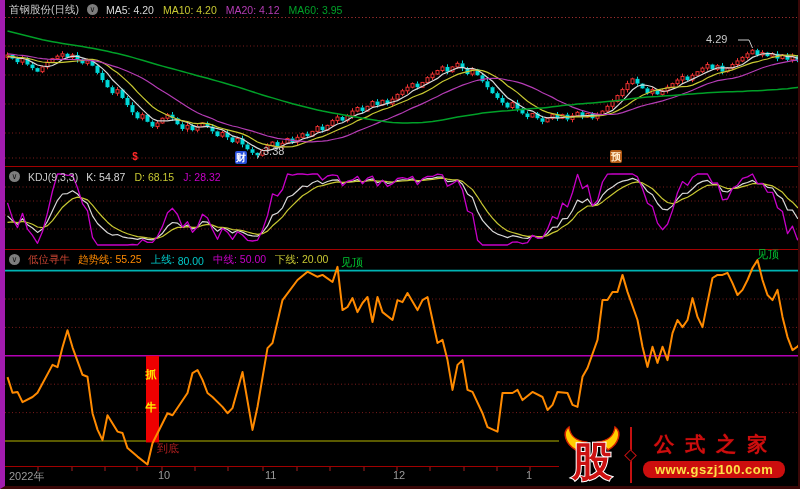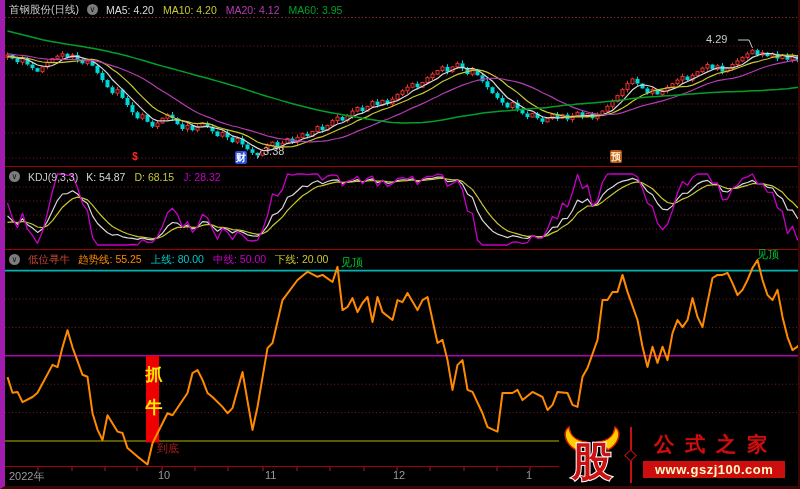--- a/index.html
+++ b/index.html
@@ -7,34 +7,34 @@
     border-left:5px solid #a21caf;border-right:2px solid #3a0707;border-bottom:3px solid #3a0707;
     box-sizing:border-box;font-family:"Liberation Sans","DejaVu Sans",sans-serif;}
   svg.canvas{position:absolute;left:0;top:0;}
   .hdr{position:absolute;left:4px;height:15px;display:flex;align-items:center;gap:8px;
     font-size:10.5px;white-space:nowrap;z-index:3;letter-spacing:0;}
   .hdr .t{color:#c8c8c8;}
   .chev{width:11px;height:11px;border-radius:50%;background:#7d7d7d;color:#151515;font-size:8px;
     line-height:11px;text-align:center;display:inline-block;flex:none;cursor:pointer;}
   .it{display:inline-flex;gap:3px;}
   .ann{position:absolute;font-size:11px;z-index:2;white-space:nowrap;}
-  .vtext{position:absolute;width:14px;text-align:left;font-size:17px;line-height:33px;
+  .vtext{position:absolute;width:14px;text-align:left;font-size:11px;line-height:33px;
     word-break:break-all;z-index:2;font-weight:bold;}
   .badge{position:absolute;width:12px;height:13px;font-size:10px;line-height:13px;text-align:center;
     font-weight:bold;z-index:2;border-radius:2px;}
   .axlab{position:absolute;top:469px;font-size:11px;color:#9a9a9a;z-index:2;}
   .logo{position:absolute;left:554px;top:422px;width:244px;height:65px;background:#000;
     display:flex;align-items:center;gap:5px;z-index:6;}
   .logo .divider{height:56px;border-left:2px solid #c41111;position:relative;flex:none;}
   .logo .diamond{position:absolute;left:-6px;top:24px;width:7px;height:7px;background:#000;
     border:1.5px solid #c41111;transform:rotate(45deg);}
   .logo .col{display:flex;flex-direction:column;align-items:center;gap:3px;padding-left:6px;}
   .logo .brand{font-family:"Liberation Serif","DejaVu Serif",serif;font-weight:bold;font-size:20px;
     color:#cc0e0e;letter-spacing:11px;text-indent:4px;text-shadow:0 0 1px #7a0000;}
-  .logo .pill{background:#cc0e0e;color:#fef9c3;font-weight:bold;font-size:13px;border-radius:0;
+  .logo .pill{background:#cc0e0e;color:#fde047;font-weight:bold;font-size:13px;border-radius:8px;
     padding:1px 12px;letter-spacing:.5px;}
 </style>
 </head>
 <body>
 
 <div class="screen">
   <svg id="chart" class="canvas" width="800" height="489">
       <g>
         <line x1="0" y1="17.5" x2="800" y2="17.5" stroke="#7d1c1c" stroke-width="1" stroke-dasharray="1 2.5"></line>
         <line x1="0" y1="46" x2="800" y2="46" stroke="#7d1c1c" stroke-width="1" stroke-dasharray="1 2.5"></line>
@@ -621,21 +621,21 @@
   </div>
 
   <div class="hdr" id="hdr-ind" style="top:252px">
     <span class="chev">∨</span>
     <span class="t" id="ind-title" style="color: rgb(200, 68, 50);">低位寻牛</span>
     <span id="ind-items" style="display:inline-flex;gap:9px">
         <span class="it" style="color: rgb(255, 138, 0);">
           <span>趋势线:</span>
           <span>55.25</span>
         </span>
-        <span class="it" style="color: rgb(0, 200, 200);">
+        <span class="it" style="color: rgb(0, 200, 200); align-items: flex-end;">
           <span>上线:</span>
           <span>80.00</span>
         </span>
         <span class="it" style="color: rgb(200, 0, 200);">
           <span>中线:</span>
           <span>50.00</span>
         </span>
         <span class="it" style="color: rgb(200, 200, 50);">
           <span>下线:</span>
           <span>20.00</span>

